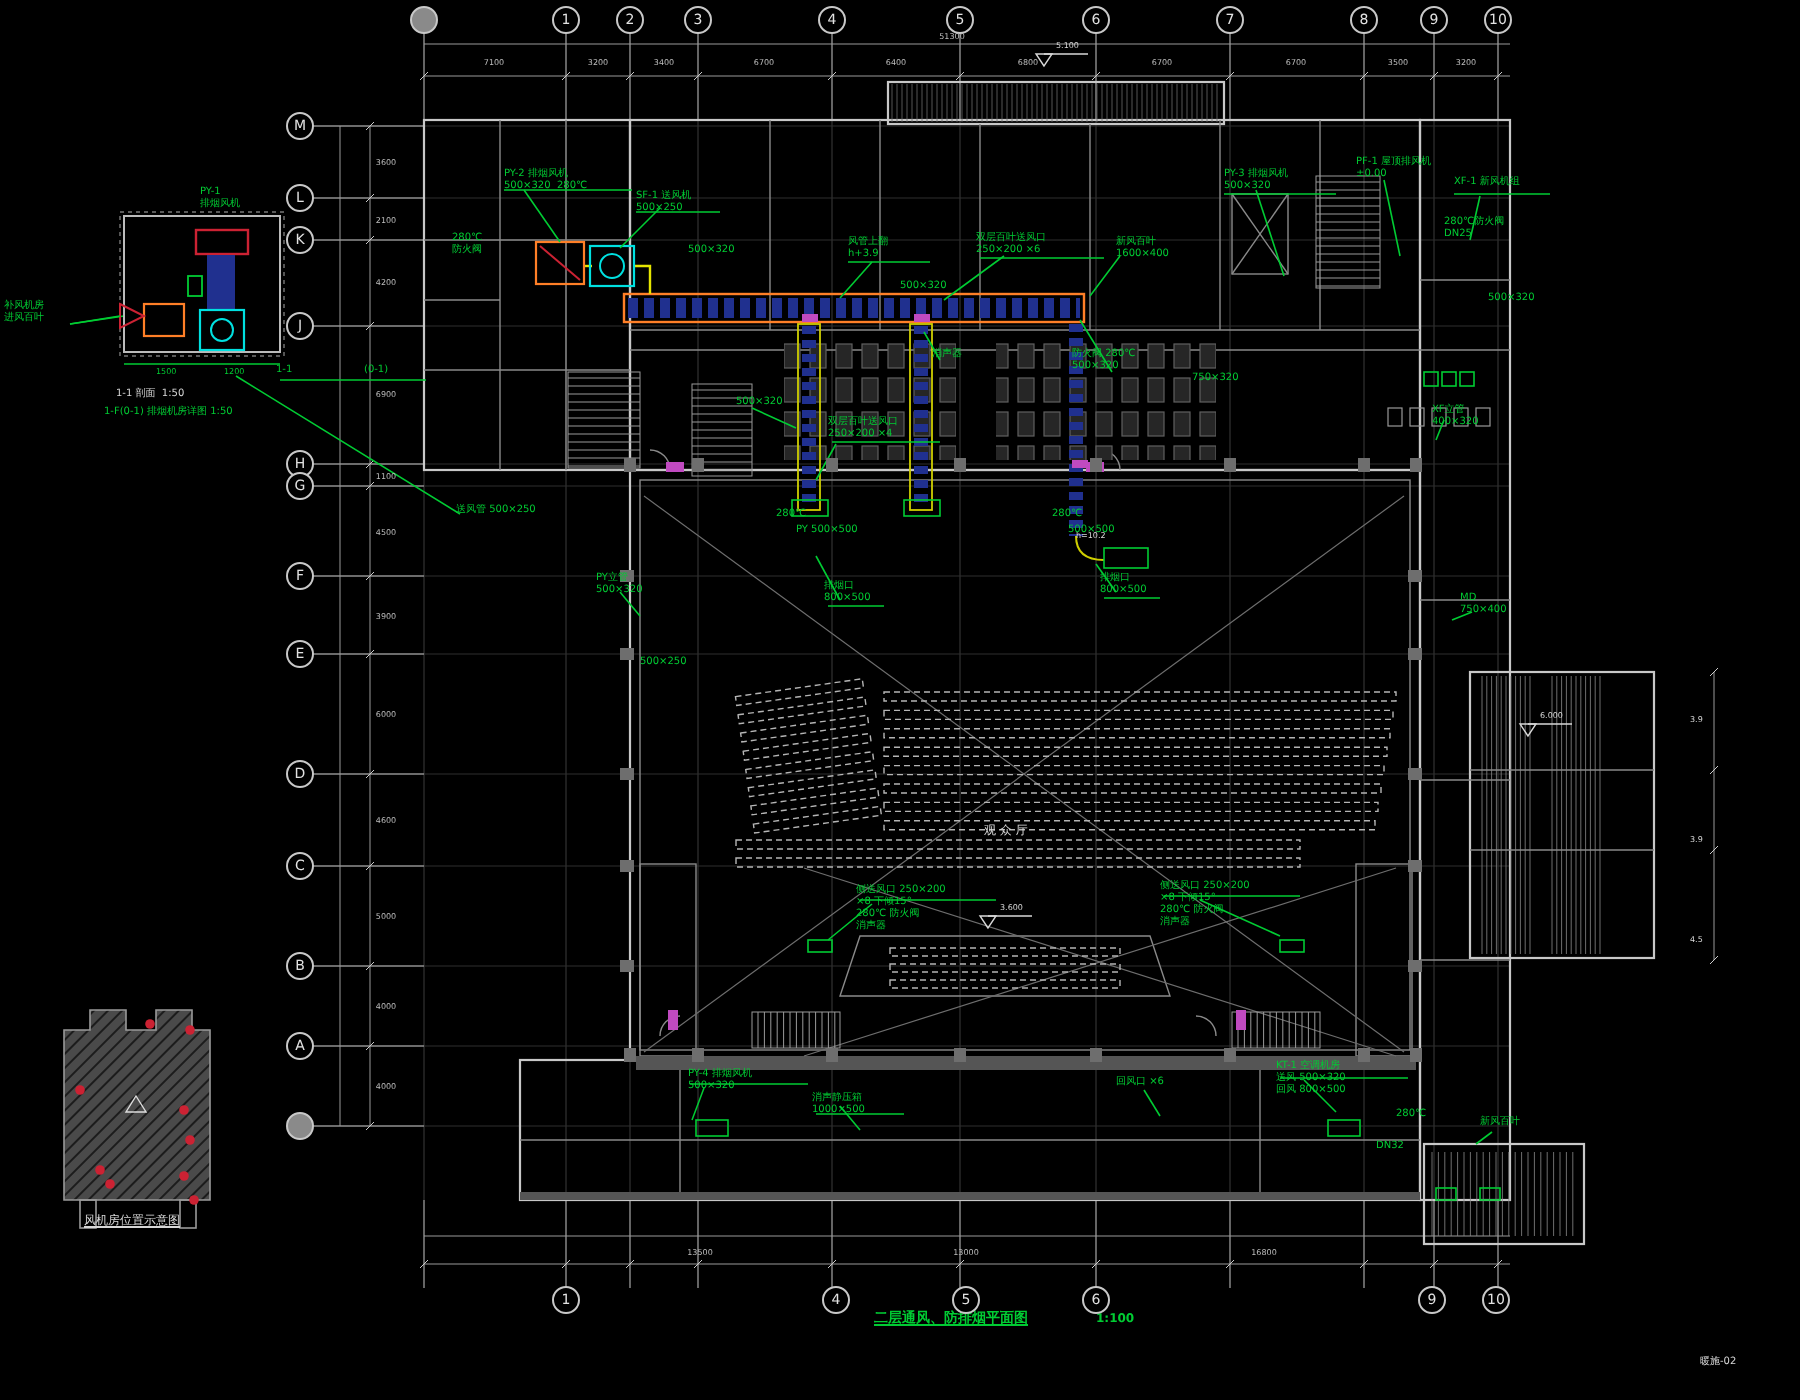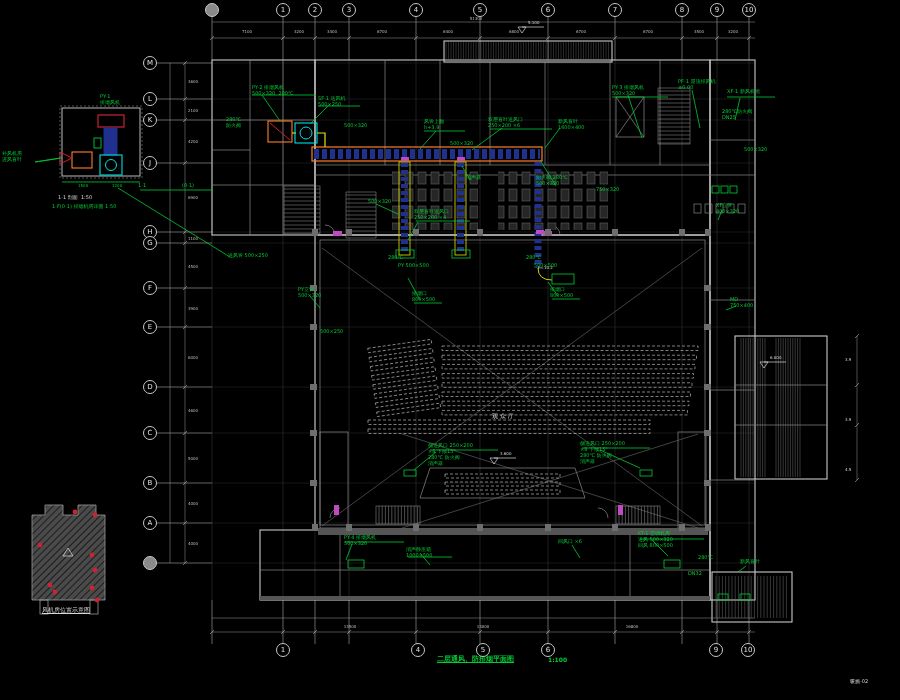--- a/index.html
+++ b/index.html
@@ -2,21 +2,21 @@
 <html><head>
 <meta charset="utf-8">
 <style>
   html,body{margin:0;padding:0;background:#000;}
   #canvas{position:relative;width:900px;height:700px;background:#000;overflow:hidden;
           font-family:"DejaVu Sans",sans-serif;}
   #drawing{position:absolute;left:0;top:0;z-index:1;}
   #overlay{position:absolute;left:0;top:0;width:900px;height:700px;z-index:2;pointer-events:none;}
   .lbl{position:absolute;font-size:5px;line-height:1.2;color:#00cc33;white-space:pre;}
   .lbl.w{color:#d8d8d8;}
-  .lbl.u{text-decoration:underline;font-family:Liberation Mono, monospace;}
+  .lbl.u{text-decoration:underline;}
   .bubble{position:absolute;width:12px;height:12px;border:1px solid #c8c8c8;border-radius:50%;
           background:#000;color:#e2e2e2;font-size:7px;line-height:12px;text-align:center;
           transform:translate(-50%,-50%);}
   .bubble.filled{background:#8a8a8a;color:#000;}
   .dim{position:absolute;font-size:4px;color:#bdbdbd;transform:translate(-50%,-50%);white-space:nowrap;}
   .title-row{position:absolute;font-weight:bold;}
 </style>
 </head>
 <body>
 

